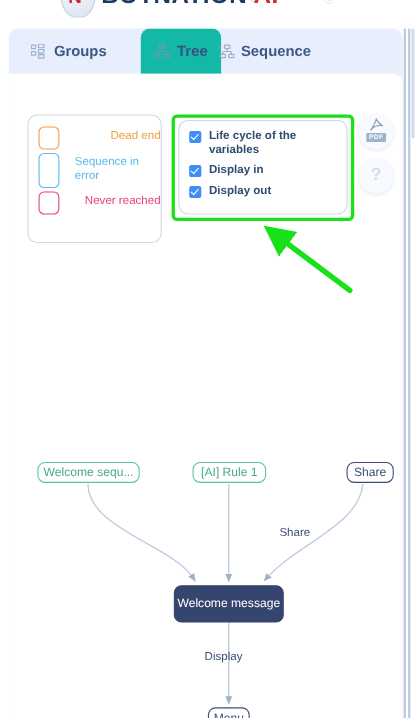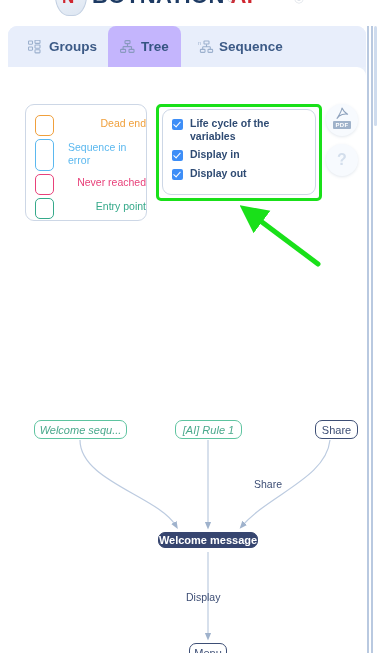--- a/index.html
+++ b/index.html
@@ -48,21 +48,21 @@
   }
   .tabbar{
     position:absolute;left:0;top:0;width:358px;height:41px;
     background:#e8eefb;
   }
   .tab{
     position:absolute;top:0;height:41px;display:flex;align-items:center;gap:6px;
     padding:0 12px;cursor:pointer;box-sizing:border-box;
   }
   .tab-label{font-size:13.5px;font-weight:bold;color:#3c5a86;white-space:nowrap;}
-  .tab.active{background:#c4b5fd;border-radius:8px 8px 0 0;}
+  .tab.active{background:#14b8a6;border-radius:8px 8px 0 0;margin-left:20px;}
   .tab.active .tab-label{color:#355482;}
   .tab-groups{left:8px;}
   .tab-tree{left:100px;}
   .tab-vars{left:178px;}
   .tab-ico{width:15px;height:14px;position:relative;flex:0 0 auto;opacity:.85;}
 
   .canvas-sheet{
     position:absolute;left:0;top:41px;width:358px;height:586px;
     background:#ffffff;border-radius:0 9px 0 0;
   }
@@ -128,28 +128,28 @@
   
   .green-arrow{position:absolute;left:232px;top:178px;width:86px;height:66px;}
 
   
   .tree{position:absolute;left:0;top:0;width:358px;height:627px;pointer-events:none;}
   .node{
     position:absolute;box-sizing:border-box;
     border-radius:7px;display:flex;align-items:center;justify-content:center;
     font-size:11px;white-space:nowrap;cursor:pointer;pointer-events:auto;
   }
-  .n-outline{background:#ffffff;border:1.4px solid #5ec4a0;color:#4aa98c;font-style:italic;}
+  .n-outline{background:#ffffff;border:1.4px solid #5ec4a0;color:#4aa98c;}
   .n-navy-outline{background:#ffffff;border:1.4px solid #3d4e75;color:#3d4e75;}
   .n-filled{background:#36456f;border:1.4px solid #36456f;color:#ffffff;}
 
   .node-welcome-seq{left:26px;top:394px;width:93px;height:19px;}
   .node-ai-rule{left:167px;top:394px;width:67px;height:19px;}
   .node-share{left:307px;top:394px;width:43px;height:19px;}
-  .node-welcome-msg{left:150px;top:506px;width:100px;height:16px;font-weight:bold;}
+  .node-welcome-msg{left:150px;top:506px;width:100px;height:34px;}
   .node-menu{left:181px;top:617px;width:38px;height:19px;}
 
   .edge-label{
     position:absolute;font-size:10.5px;color:#3d4e75;white-space:nowrap;
   }
   .lbl-share{left:246px;top:452px;}
   .lbl-redirect{left:178px;top:565px;}
 </style>
 </head>
 <body>
@@ -239,24 +239,20 @@
       <span class="legend-text" style="color:#f0a03c">Dead end</span>
     </div>
     <div class="legend-row">
       <span class="sw" style="border-color:#5bb8ef;height:30px"></span>
       <span class="legend-text" style="color:#5bb8ef">Sequence in error</span>
     </div>
     <div class="legend-row">
       <span class="sw" style="border-color:#e8417a"></span>
       <span class="legend-text" style="color:#e8417a">Never reached</span>
     </div>
-    <div class="legend-row">
-      <span class="sw" style="border-color:#35a98a"></span>
-      <span class="legend-text" style="color:#35a98a">Entry point</span>
-    </div>
   </div>
 
   <div class="cb-highlight"></div>
   <div class="cb-card">
     <div class="cb-row">
       <span class="cb-box"></span>
       <span class="cb-text">Life cycle of the variables</span>
     </div>
     <div class="cb-row">
       <span class="cb-box"></span>

